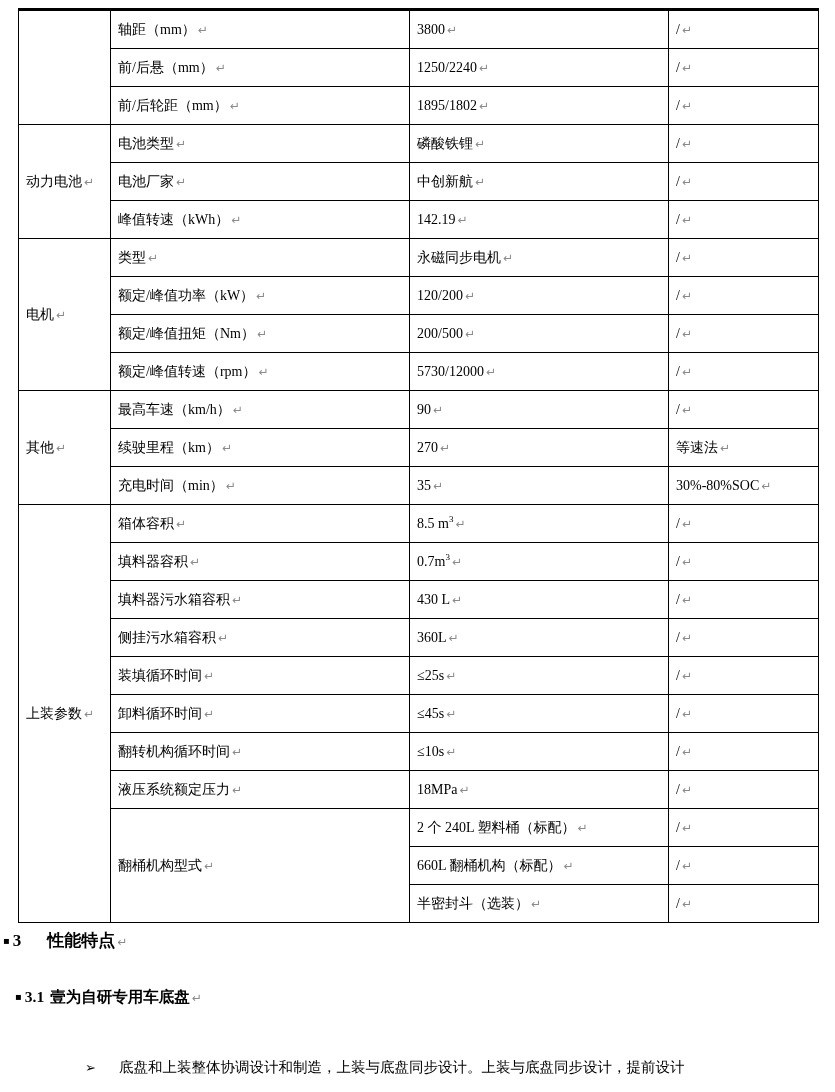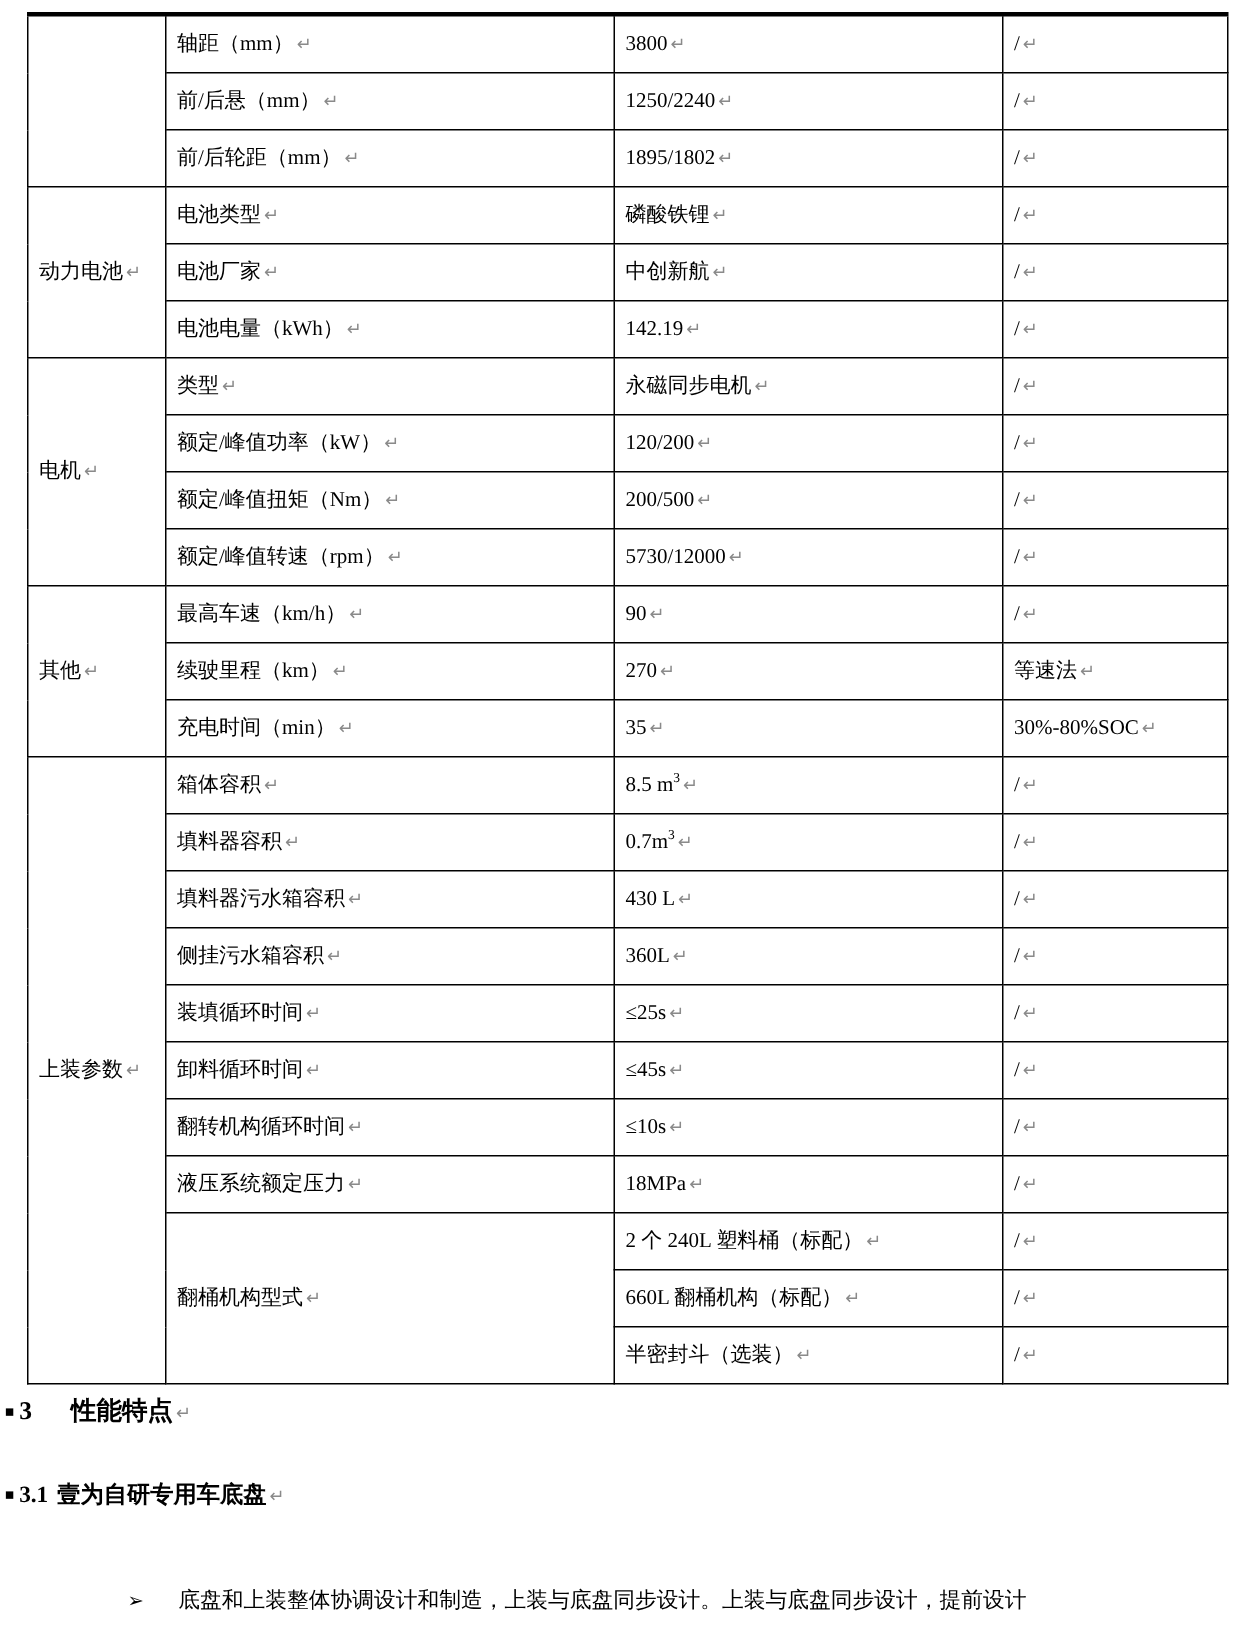--- a/index.html
+++ b/index.html
@@ -18,21 +18,21 @@
     border:1px solid #000;vertical-align:middle;
     font-size:14px;line-height:18px;padding:0 7px;height:37px;
     overflow:hidden;white-space:nowrap;
   }
   td.c1{padding:0 4px;}
   sup{font-size:9px;line-height:0;}
   .pm{color:#8a8a8a;font-family:"DejaVu Sans",sans-serif;font-size:12px;margin-left:2px;}
 
   .h3{position:absolute;left:3px;top:928px;font-size:17px;font-weight:bold;line-height:26px;white-space:nowrap;}
   .h3 .hnum{margin:0 26px 0 3px;}
-  .h31{position:absolute;left:3px;top:985px;font-size:15.5px;font-weight:bold;line-height:24px;white-space:nowrap;}
+  .h31{position:absolute;left:15px;top:985px;font-size:15.5px;font-weight:bold;line-height:24px;white-space:nowrap;}
   .h31 .hnum{margin:0 6px 0 3px;}
   .sqm{font-size:10px;vertical-align:2px;font-family:"DejaVu Sans",sans-serif;}
   .h3 .pm,.h31 .pm{font-weight:normal;}
 
   .para1{position:absolute;left:52px;top:1022px;font-size:14.5px;line-height:22px;white-space:nowrap;}
   .bullet1{position:absolute;left:85px;top:1056px;font-size:14.5px;line-height:22px;white-space:nowrap;}
   .bullet1 .arrow{font-family:"DejaVu Sans",sans-serif;font-size:13px;margin-right:23px;}
 </style>
 </head>
 <body>
@@ -69,21 +69,21 @@
         <td><span>电池类型</span><span class="pm">↵</span></td>
         <td><span>磷酸铁锂</span><span class="pm">↵</span></td>
         <td><span>/</span><span class="pm">↵</span></td>
       </tr>
       <tr>
         <td><span>电池厂家</span><span class="pm">↵</span></td>
         <td><span>中创新航</span><span class="pm">↵</span></td>
         <td><span>/</span><span class="pm">↵</span></td>
       </tr>
       <tr>
-        <td><span>电池电量（kWh）</span><span class="pm">↵</span></td>
+        <td><span>峰值转速（kWh）</span><span class="pm">↵</span></td>
         <td><span>142.19</span><span class="pm">↵</span></td>
         <td><span>/</span><span class="pm">↵</span></td>
       </tr>
 
       <tr>
         <td class="c1" rowspan="4"><span>电机</span><span class="pm">↵</span></td>
         <td><span>类型</span><span class="pm">↵</span></td>
         <td><span>永磁同步电机</span><span class="pm">↵</span></td>
         <td><span>/</span><span class="pm">↵</span></td>
       </tr>

